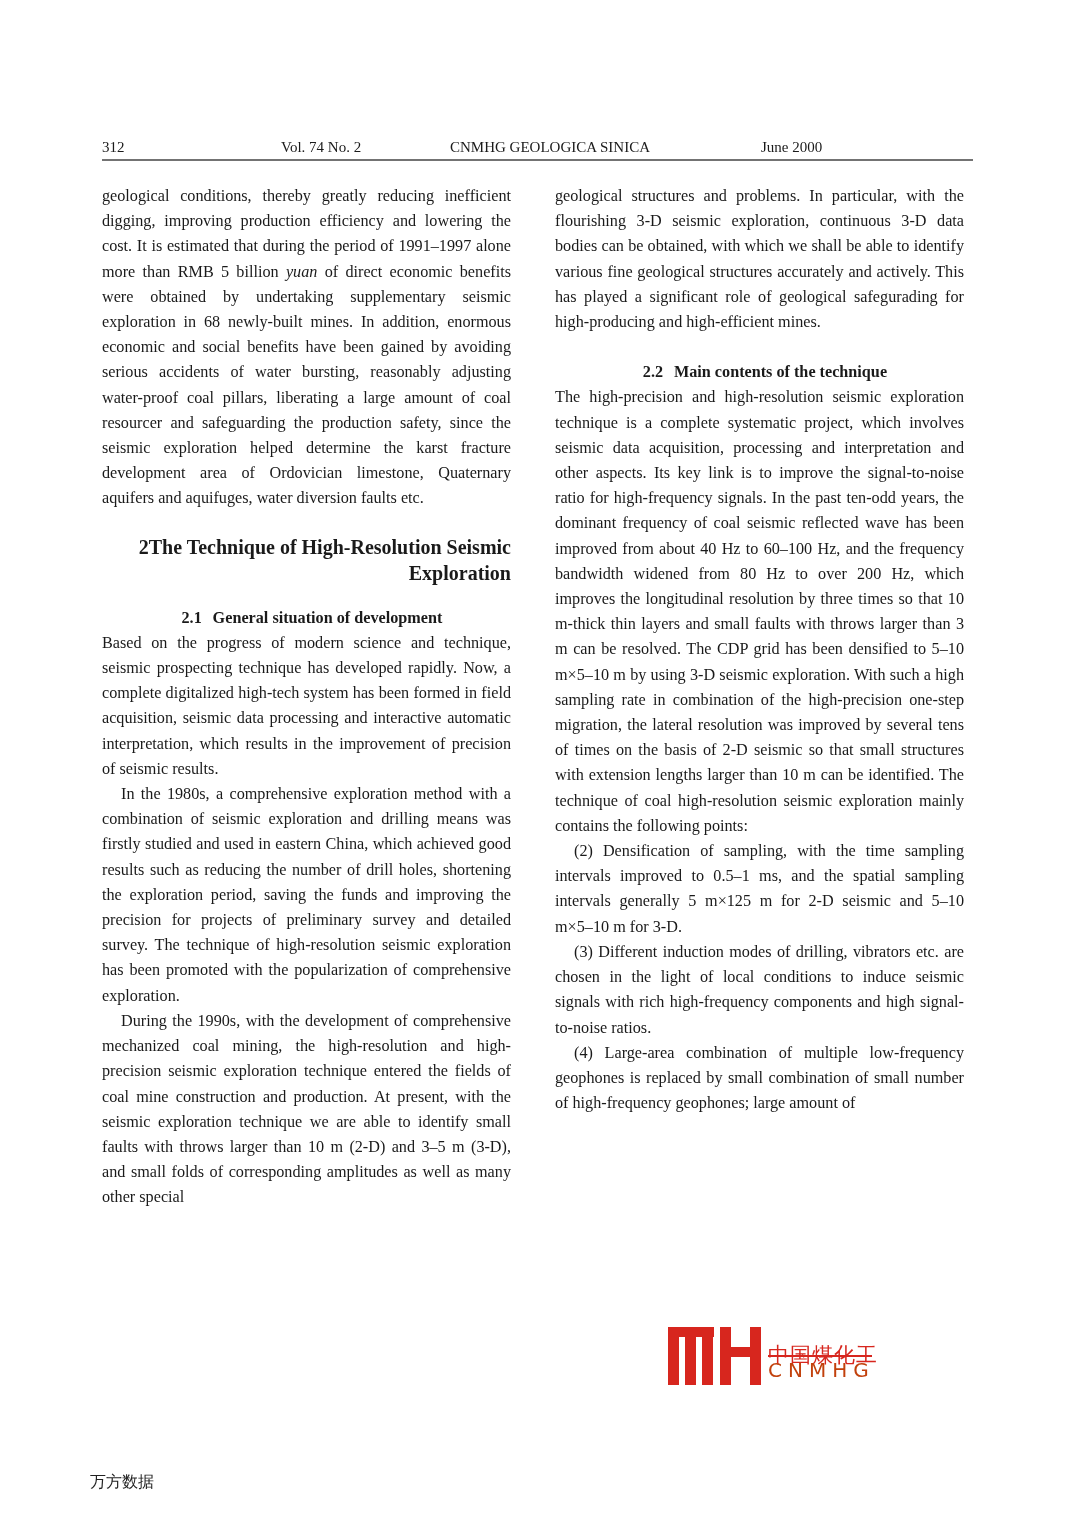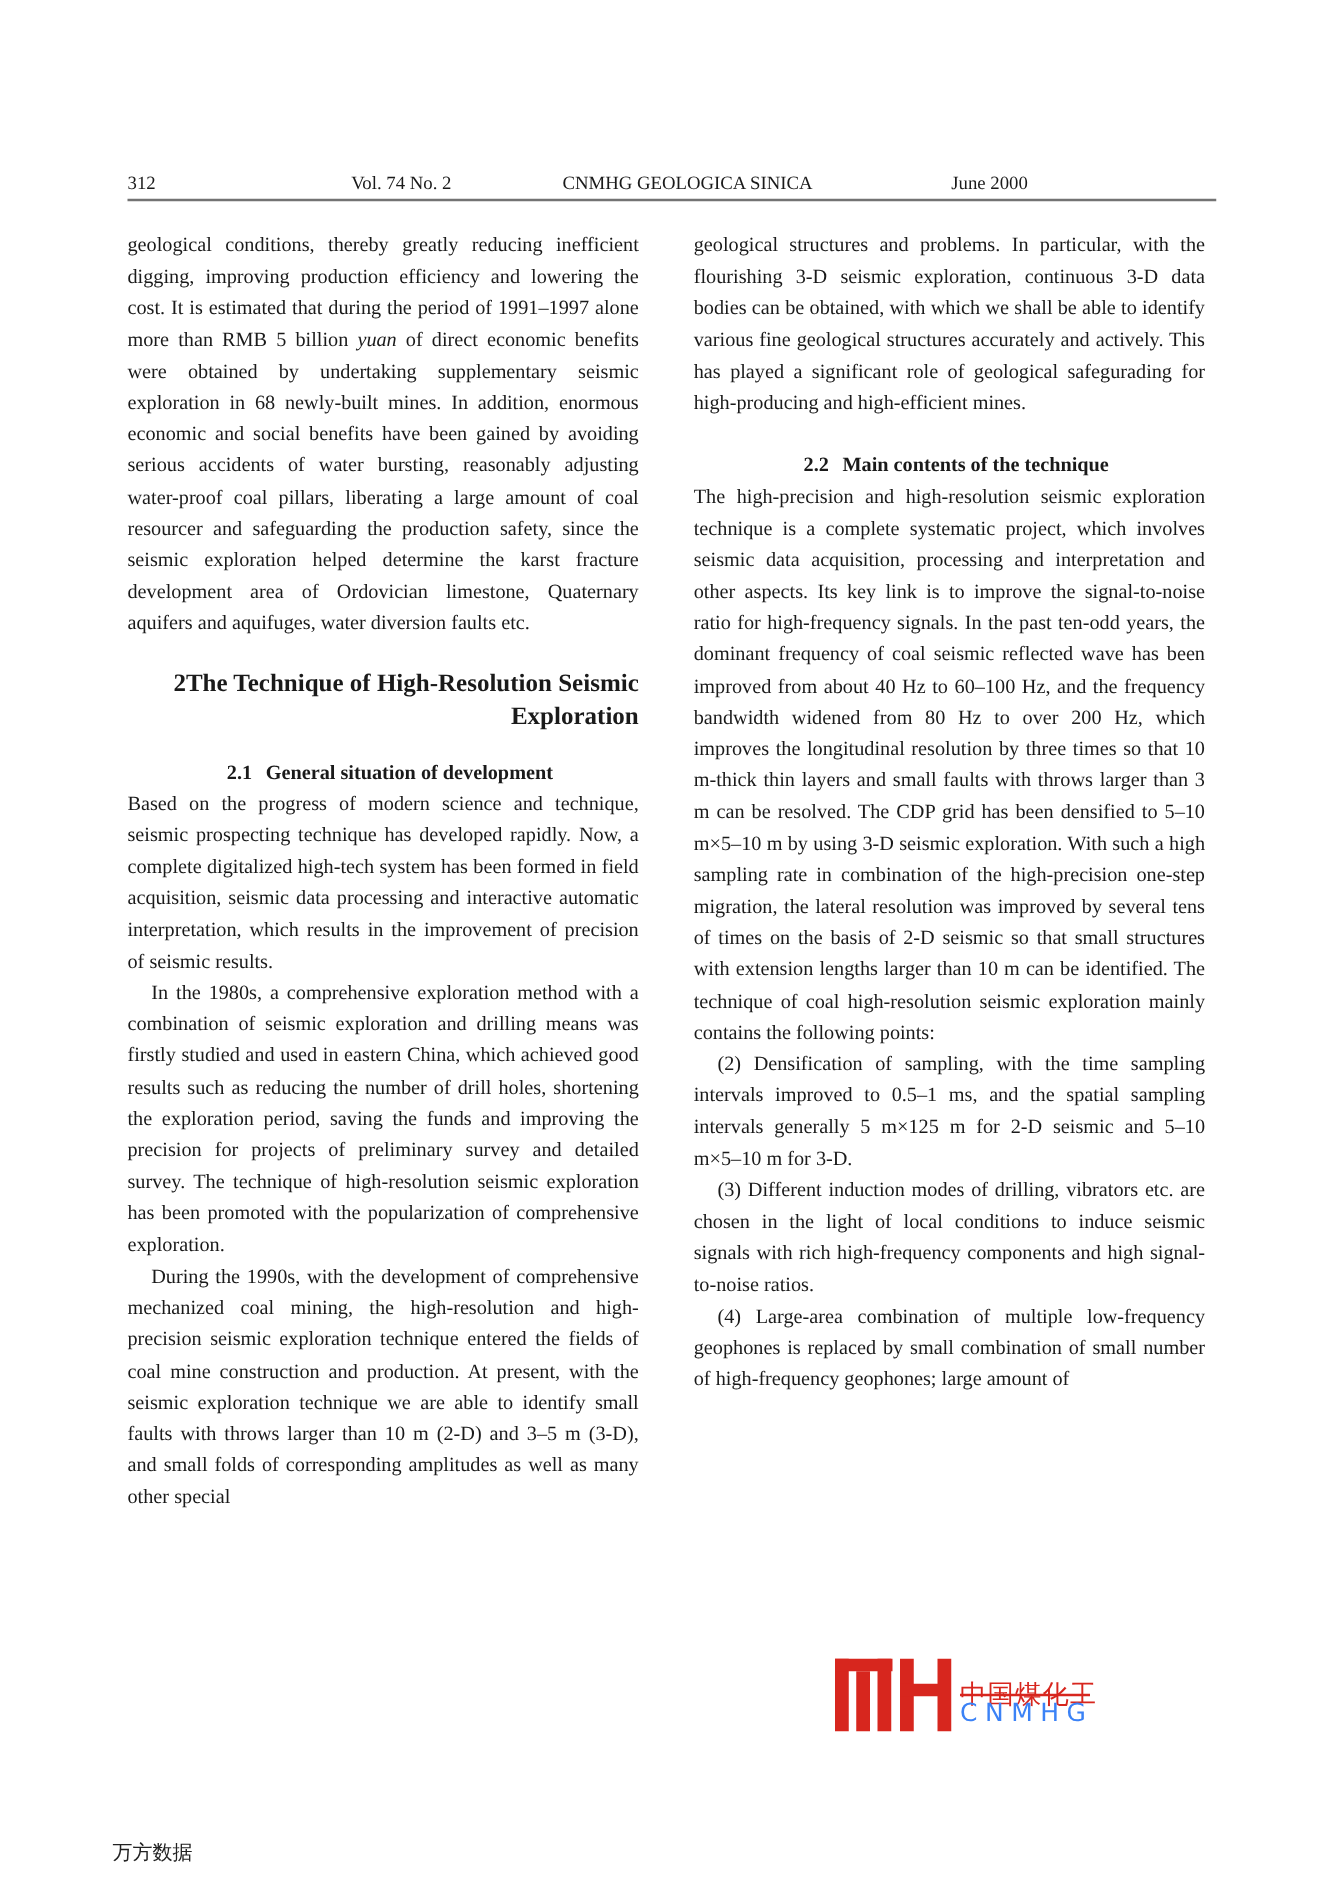--- a/index.html
+++ b/index.html
@@ -18,21 +18,21 @@
   .h2 { font-weight: bold; font-size: 16.2px; line-height: 25.2px; margin: 0; text-align: center; }
   .h2 .num { display: inline-block; width: 42px; }
   .h2.gap { margin-top: 25px; }
   .h3 { font-weight: bold; font-size: 16.2px; line-height: 25.2px; margin: 0; padding-left: 19px; }
   .logo { position: absolute; left: 668px; top: 1325px; width: 215px; height: 62px; background: #fff; }
   .logo svg { display: block; }
   .logo .cn { position: absolute; left: 100px; top: 0; font-family: "DejaVu Sans", sans-serif;
               font-size: 21px; color: #d7261e; letter-spacing: 1px; white-space: nowrap; margin-top: 16px; }
   .logo .rule { position: absolute; left: 100px; top: 30px; width: 104px; height: 2px; background: #d7261e; }
   .logo .en { position: absolute; left: 100px; top: 33px; font-family: "DejaVu Sans", sans-serif;
-              font-size: 20px; color: #3b82f6; letter-spacing: 6px; white-space: nowrap; }
+              font-size: 20px; color: #c2410c; letter-spacing: 6px; white-space: nowrap; }
   .footer { position: absolute; left: 90px; top: 1472px; font-family: "DejaVu Sans", sans-serif;
             font-size: 16px; color: #222; }
   i { font-style: italic; }
 </style>
 </head>
 <body>
 
 <div class="header">
   <span style="left:0;">312</span>
   <span style="left:179px;">Vol. 74 No. 2</span>

